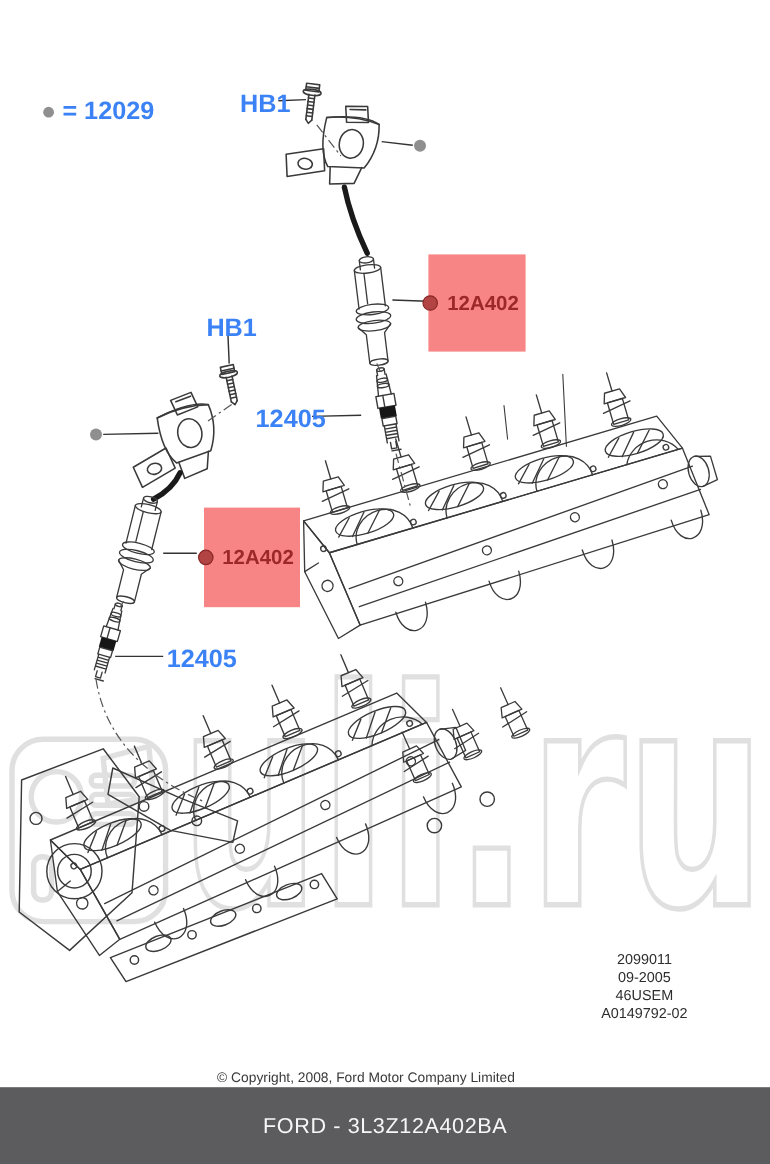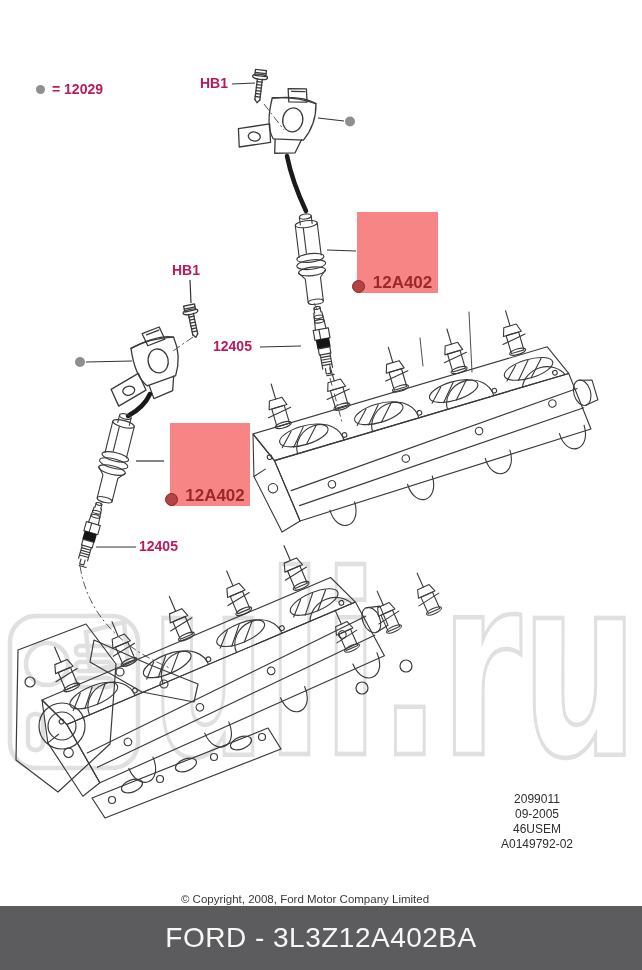--- a/index.html
+++ b/index.html
@@ -1,35 +1,35 @@
 <!DOCTYPE html>
 <html style="--highlight_bg: #f88585; --highlight_text: #9c2828; --highlight_dot: #b24444; --legend_dot: #8f8f8f; --footer_bg: #5c5c5e; --watermark: #e0e0e0; --line: #3a3a3a;"><head>
 <meta charset="utf-8">
 <style>
   html,body{margin:0;padding:0;}
   body{width:642px;height:970px;position:relative;background:#ffffff;overflow:hidden;
        font-family:"Liberation Sans",sans-serif;}
   #stage{position:absolute;left:0;top:0;width:642px;height:906px;}
   svg{position:absolute;left:0;top:0;}
-  .lbl{position:absolute;font-weight:bold;font-size:14px;color:#be185d;white-space:nowrap;text-align:center;}
+  .lbl{position:absolute;font-weight:bold;font-size:21px;color:#3b82f6;white-space:nowrap;text-align:center;}
   .legend{position:absolute;left:36px;top:81px;display:flex;align-items:center;gap:7px;}
   .legend .dot{width:9px;height:9px;border-radius:50%;background:var(--legend_dot,#8f8f8f);}
   .hl-box{position:absolute;background:var(--highlight_bg,#f88585);display:flex;
-          align-items:flex-end;justify-content:center;}
+          align-items:center;justify-content:center;}
   .hl-box .hl-text{color:var(--highlight_text,#9c2828);font-weight:bold;font-size:17px;
           margin-left:10px;white-space:nowrap;}
   .hl-box .hl-dot{position:absolute;width:11px;height:11px;border-radius:50%;
           background:var(--highlight_dot,#b24444);border:1px solid #8a2626;left:-5px;}
   .stamp{position:absolute;left:467px;top:792px;width:140px;text-align:center;
          font-size:12px;line-height:15px;color:#2e2e2e;}
   .copyright{position:absolute;left:140px;top:893px;width:330px;text-align:center;
          font-size:11.5px;color:#3a3a3a;}
   .footer{position:absolute;left:0;top:906px;width:642px;height:64px;
          background:var(--footer_bg,#5c5c5e);display:flex;align-items:center;
-         justify-content:center;gap:40px;color:#f7f7f7;font-size:28px;letter-spacing:.5px;}
+         justify-content:center;gap:40px;color:#f7f7f7;font-size:18px;letter-spacing:.5px;}
 </style>
 </head>
 <body>
 
 <div id="stage">
 
 <svg width="642" height="906" viewBox="0 0 642 906">
   <defs>
     <g id="tower">
       <ellipse cx="0" cy="0" rx="9" ry="3"></ellipse>

